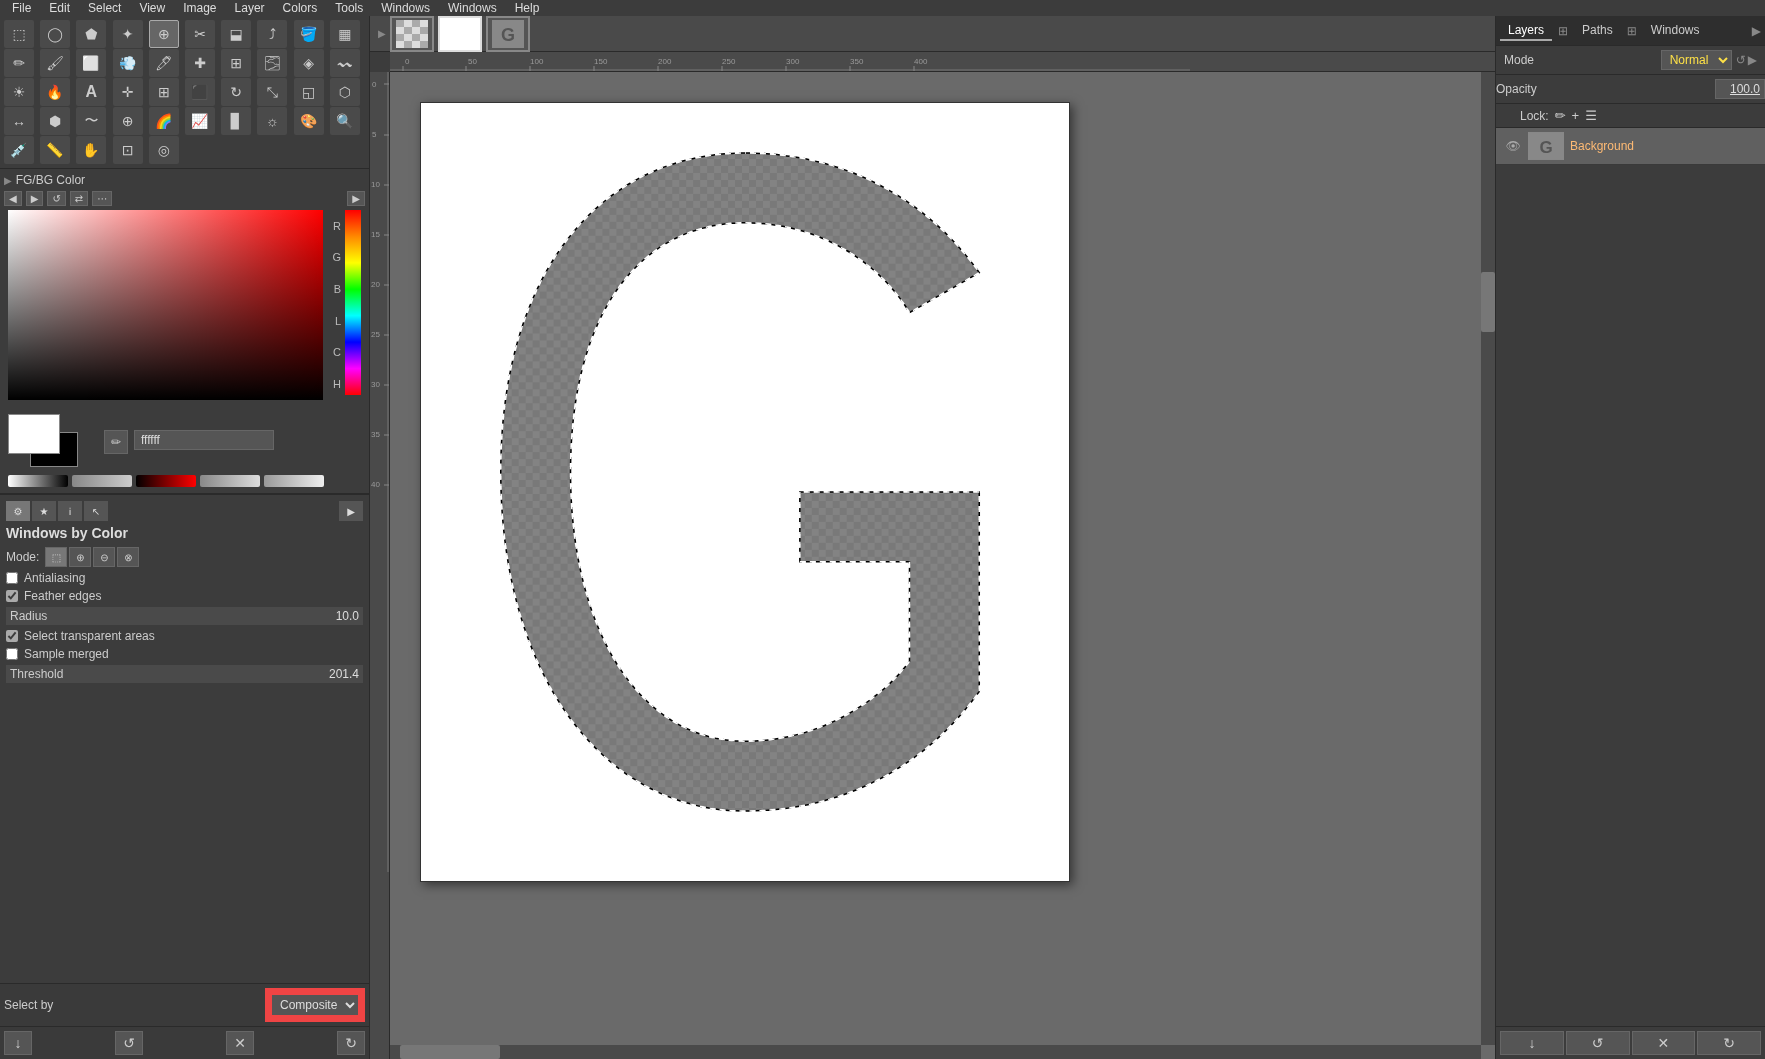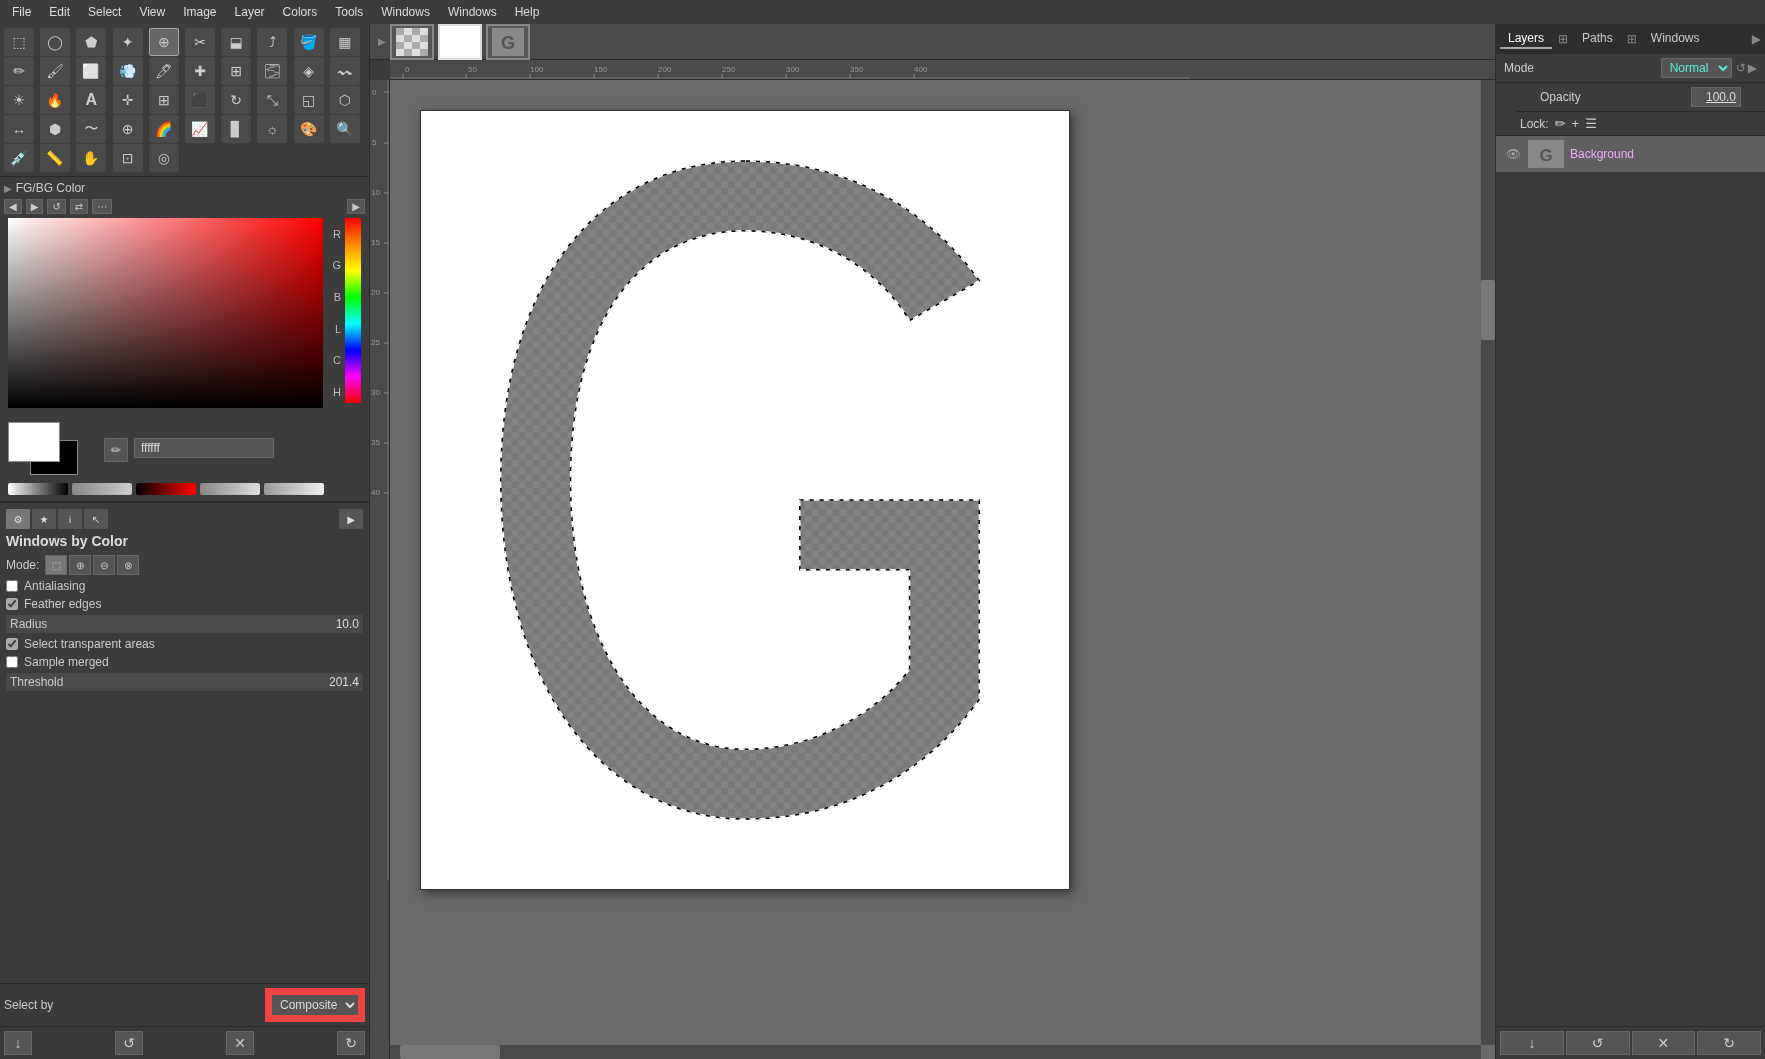--- a/index.html
+++ b/index.html
@@ -11,21 +11,21 @@
       font-size: 12px;
       color: #ddd;
       overflow: hidden;
       display: flex;
       flex-direction: column;
     }
 
     
     #menubar {
       background: #3c3c3c;
-      height: 24px;
+      height: 16px;
       display: flex;
       align-items: center;
       padding: 0 4px;
       gap: 2px;
       flex-shrink: 0;
     }
     .menu-item {
       padding: 2px 8px;
       cursor: pointer;
       color: #ddd;
@@ -439,21 +439,21 @@
     }
     .layers-option-value {
       flex: 1;
       display: flex;
       align-items: center;
       justify-content: flex-end;
     }
     .layers-select {
       background: #555;
       border: 1px solid #666;
-      color: #5eead4;
+      color: #fde047;
       padding: 1px 4px;
       font-size: 12px;
     }
 
     #layers-lock-row {
       display: flex;
       align-items: center;
       padding: 4px 24px;
       gap: 6px;
       border-bottom: 1px solid #2a2a2a;
@@ -497,21 +497,21 @@
       background: #888;
       display: flex;
       align-items: center;
       justify-content: center;
       font-size: 16px;
       font-weight: bold;
       color: #555;
     }
     .layer-name {
       flex: 1;
-      color: #f0abfc;
+      color: #fdba74;
       font-size: 12px;
     }
 
     #layers-bottom {
       display: flex;
       align-items: center;
       padding: 4px;
       border-top: 1px solid #2a2a2a;
       gap: 2px;
     }
@@ -985,21 +985,21 @@
           <select class="layers-select">
             <option>Normal</option>
             <option>Multiply</option>
             <option>Screen</option>
           </select>
           <span style="color:#888;margin-left:4px;">↺</span>
           <span style="color:#888;margin-left:2px;">▶</span>
         </div>
       </div>
 
-      <div style="display:flex;align-items:center;padding:4px 24px;gap:8px;border-bottom:1px solid #2a2a2a;margin-left:20px;">
+      <div style="display:flex;align-items:center;padding:4px 0;gap:8px;border-bottom:1px solid #2a2a2a;">
         <span class="layers-option-label">Opacity</span>
         <div style="flex:1;display:flex;justify-content:flex-end;align-items:center;gap:4px;">
           <input type="text" class="opacity-input" value="100.0" style="background: rgb(85, 85, 85); border: 1px solid rgb(102, 102, 102); color: rgb(221, 221, 221); width: 50px; padding: 2px 4px; font-size: 12px; text-align: right;">
         </div>
       </div>
 
       <div id="layers-lock-row">
         <span class="lock-label">Lock:</span>
         <button class="lock-btn">✏</button>
         <button class="lock-btn">+</button>

